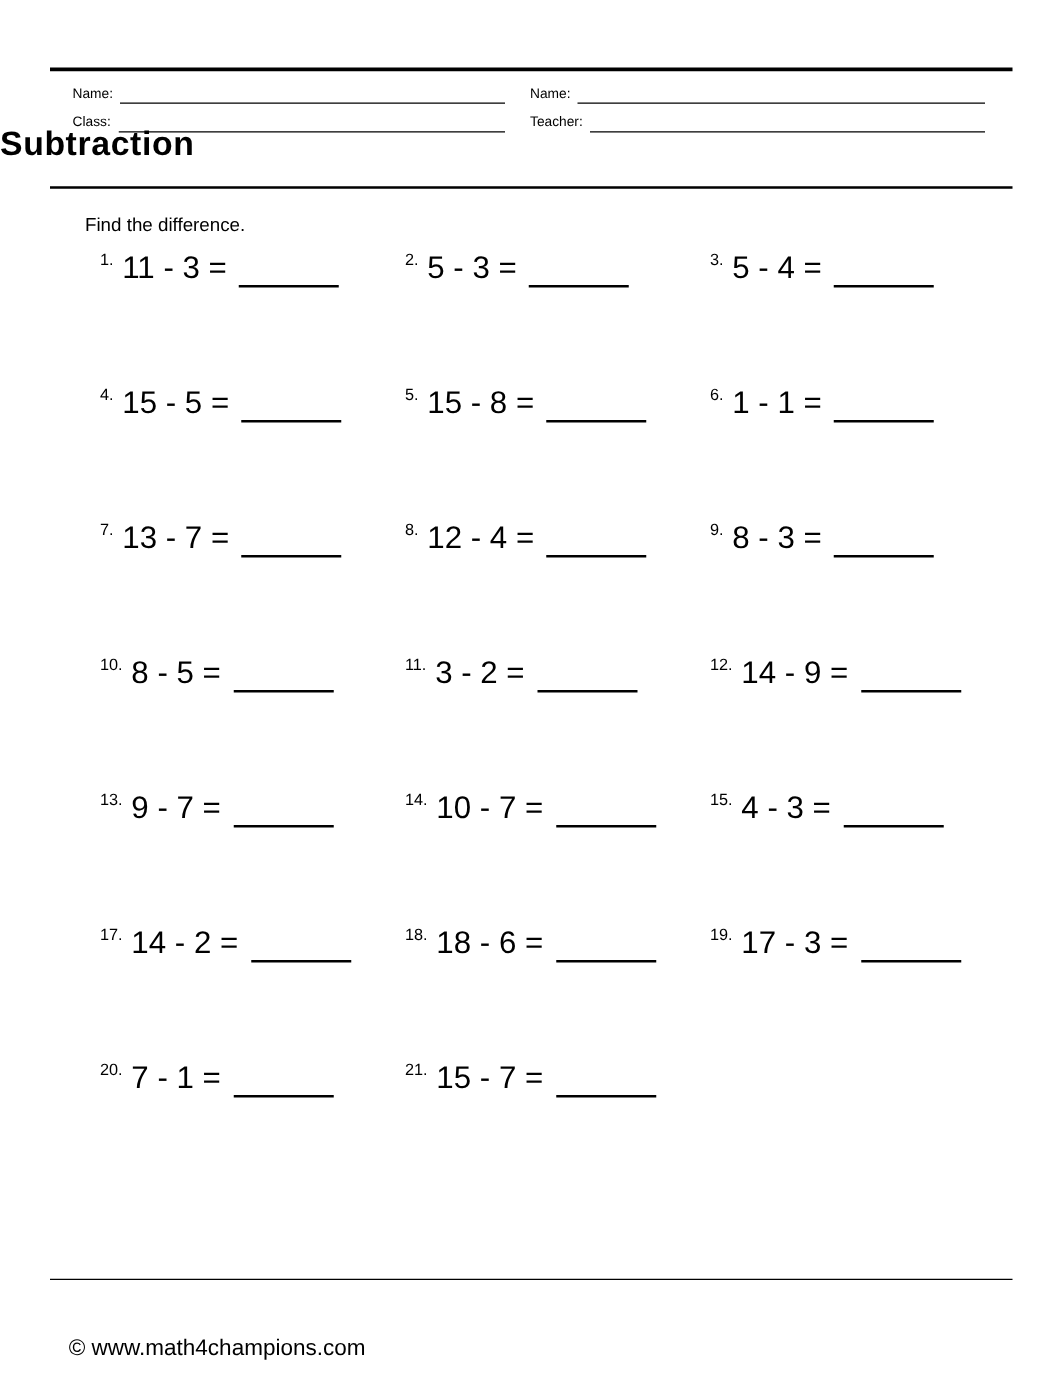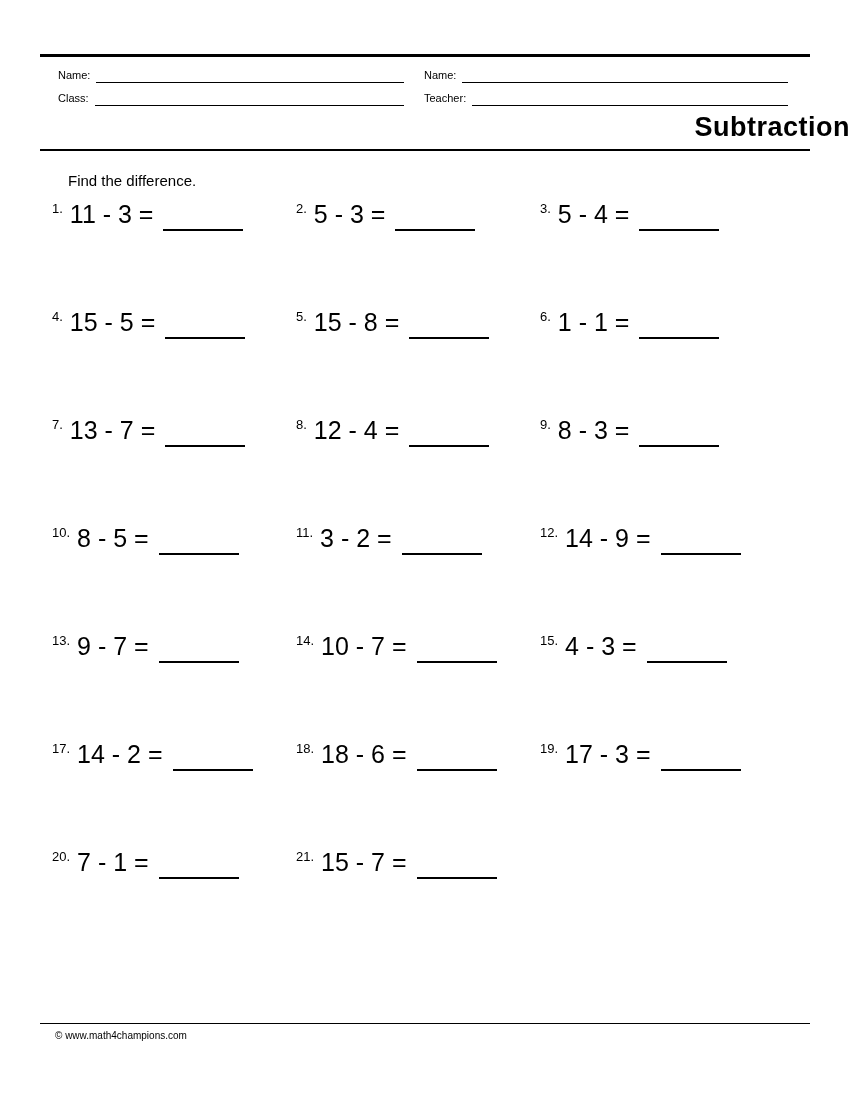--- a/index.html
+++ b/index.html
@@ -17,41 +17,41 @@
 
   .fields { position: absolute; left: 40px; right: 62px; top: 60px; }
   .field-row { display: flex; height: 23px; }
   .field { flex: 1; display: flex; align-items: flex-end; min-width: 0; }
   .field + .field { margin-left: 20px; }
   .field .label { font-size: 11px; padding: 0 6px 2px 0; white-space: nowrap; }
   .field.first .label { padding-left: 18px; }
   .field .line { flex: 1; border-bottom: 1px solid #000; height: 100%; }
 
   .title {
-    position: absolute; top: 112px; left: 0; right: 0;
-    text-align: right; font-size: 27px; font-weight: bold; letter-spacing: .5px;
+    position: absolute; top: 100px; left: 0; right: 0;
+    text-align: left; font-size: 27px; font-weight: bold; letter-spacing: .5px;
   }
   .instruction { position: absolute; top: 172px; left: 68px; font-size: 15px; }
 
   .problems {
-    position: absolute; top: 190px; left: 24px;
+    position: absolute; top: 190px; left: 52px;
     display: grid;
     grid-template-columns: 244px 244px 244px;
     grid-auto-rows: 108px;
   }
   .problem { padding: 10px 0 0 28px; white-space: nowrap; }
   .pnum { font-size: 13px; vertical-align: 10px; margin-right: 7px; }
   .expr { font-size: 25px; }
   .blank {
     display: inline-block; width: 80px; height: 0;
     border-bottom: 2px solid #000;
     margin-left: 10px; position: relative; top: 8px;
   }
 
-  .footer-text { position: absolute; top: 1030px; left: 55px; font-size: 10px; }
+  .footer-text { position: absolute; top: 1068px; left: 55px; font-size: 18px; }
 </style>
 </head>
 <body>
 
 <div class="rule top"></div>
 
 <div class="fields">
   <div class="field-row">
     <div class="field first">
       <span class="label">Name:</span>

